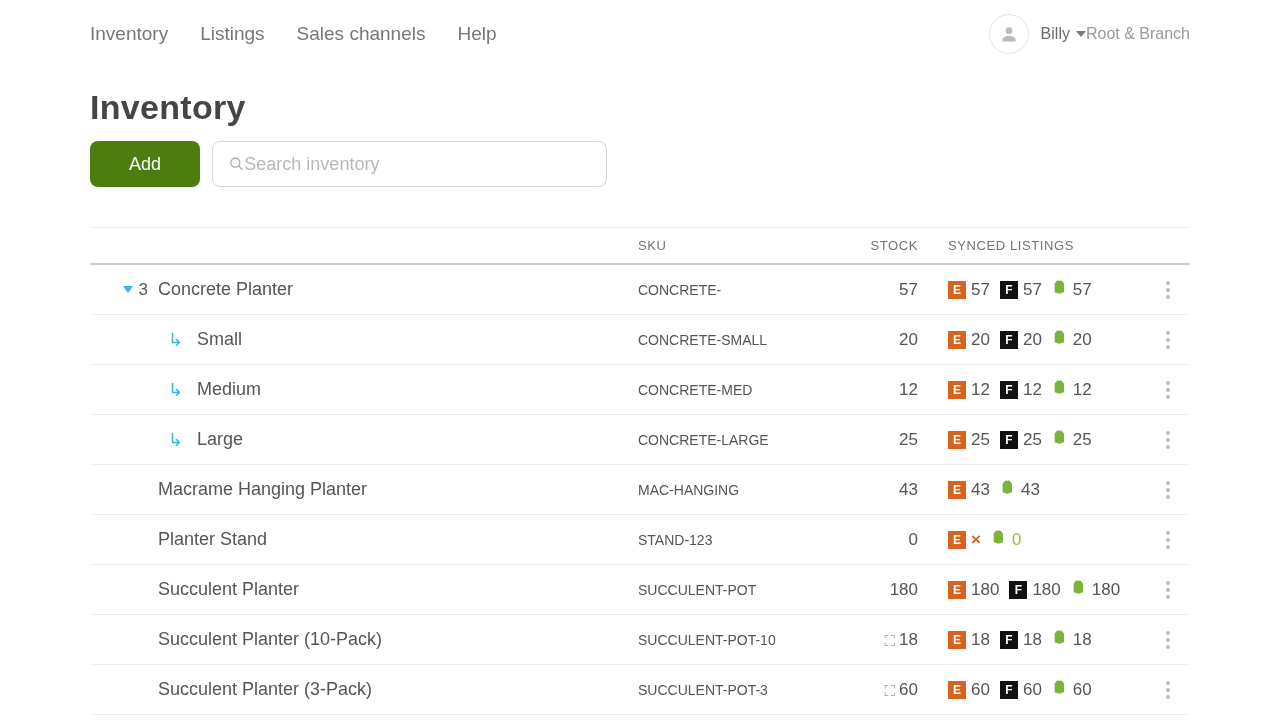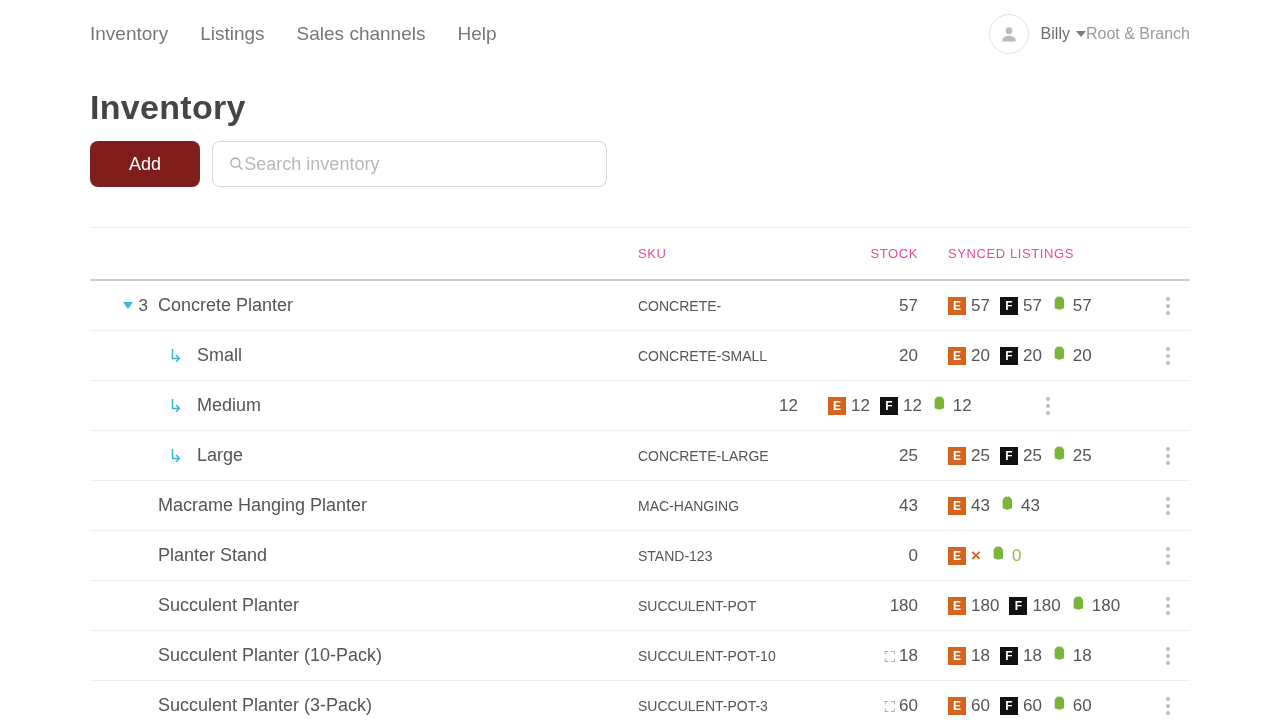--- a/index.html
+++ b/index.html
@@ -46,21 +46,21 @@
   }
   .page-title {
     font-size: 34px;
     font-weight: 700;
     color: #454545;
     letter-spacing: 0.3px;
     margin-bottom: 14px;
   }
   .toolbar { display: flex; gap: 12px; margin-bottom: 40px; }
   .add-btn {
-    background: #7f1d1d;
+    background: #4d7c0f;
     color: #fff;
     border: none;
     border-radius: 8px;
     width: 110px;
     height: 46px;
     font-size: 18px;
     cursor: pointer;
   }
   .search-wrap {
     display: flex; align-items: center; 
@@ -82,24 +82,24 @@
   .table { width: 100%; }
   .thead, .trow {
     display: grid;
     grid-template-columns: 68px 480px 190px 120px 200px 40px;
     align-items: center;
     border-bottom: 1px solid #eee;
   }
   .thead {
     border-top: 1px solid #eee;
     border-bottom: 2px solid #ccc;
-    height: 54px;
+    height: 38px;
     font-size: 13px;
     letter-spacing: 0.6px;
-    color: #ec4899;
+    color: #737373;
   }
   .trow { height: 50px; }
   .th-sku, .th-stock, .th-listings { font-weight: 500; }
   .th-stock { text-align: right; padding-right: 30px; }
   .cell-stock { text-align: right; padding-right: 30px; color: #555; font-size: 17px; }
   .cell-stock .bundle-ico { color:#9a9a9a; margin-right:4px; font-size:15px; vertical-align:-1px; }
   .cell-name { font-size: 18px; color: #555; }
   .cell-sku  { font-size: 14px; color: #555; }
   .toggle-cell { display:flex; justify-content:flex-end; padding-right:10px; align-items:center; gap:6px; }
   .tri-toggle {
@@ -241,20 +241,21 @@
               <circle cx="2" cy="16" r="2"></circle>
             </svg>
           </div>
         </div>
         <div class="trow">
           <div></div>
           <div class="cell-name indent">
             <span class="arrow-sub">↳</span>
             <span>Medium</span>
           </div>
+          <div class="cell-sku">CONCRETE-MED</div>
           <div class="cell-stock">12</div>
           <div class="listings">
             <span class="chip">
               <span class="badge badge-e">E</span>
               <span>12</span>
             </span>
             <span class="chip">
               <span class="badge badge-f">F</span>
               <span>12</span>
             </span>

